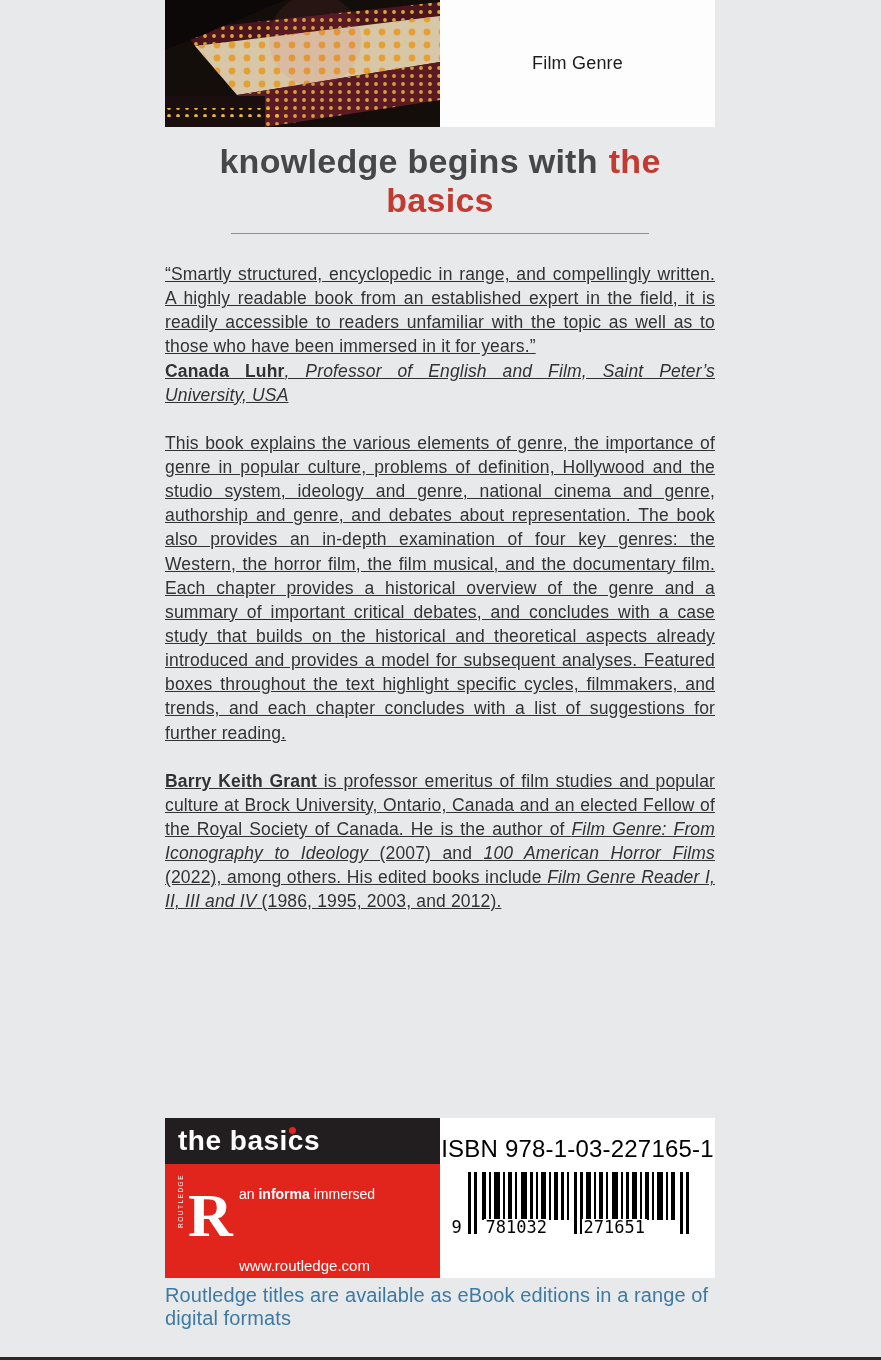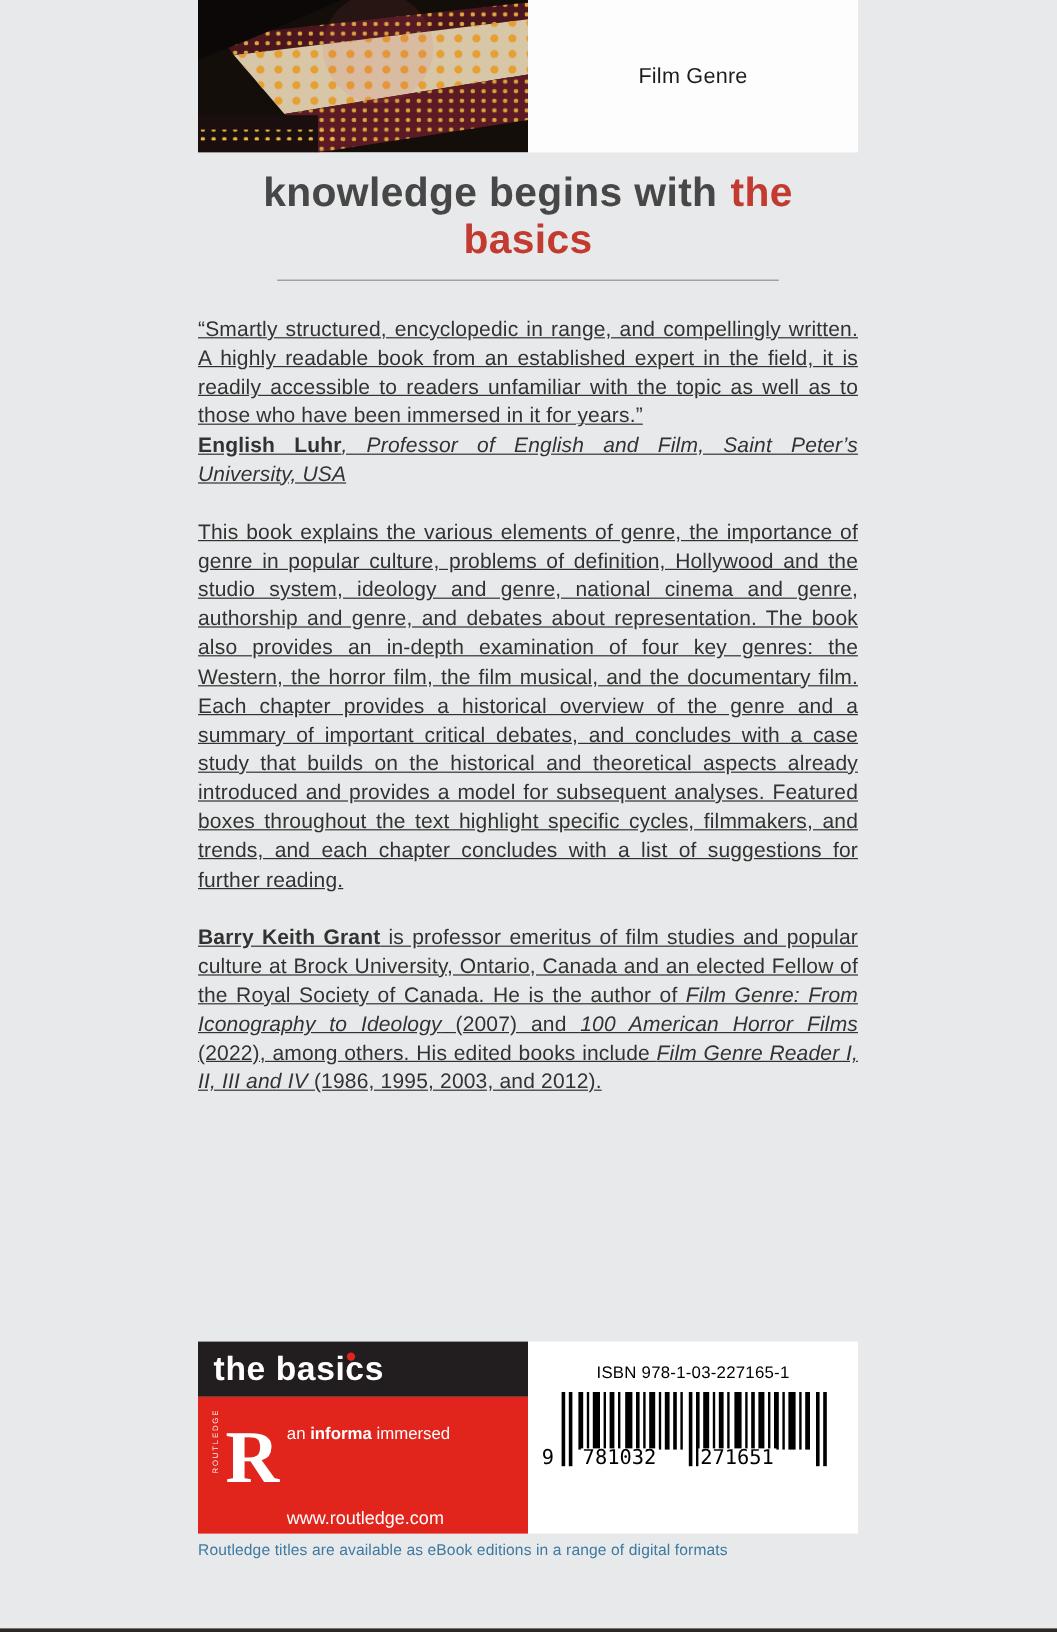--- a/index.html
+++ b/index.html
@@ -39,30 +39,30 @@
   .basics-text { color:#fff; font-size:28px; font-weight:700; letter-spacing:0.5px; }
   .i-dot { position:absolute; left:124px; top:9px; width:7px; height:7px; border-radius:50%; background:#e2251c; }
   .red-block { flex:1; background:#e2251c; position:relative; color:#fff; }
   .routledge-logo { position:absolute; left:12px; top:8px; bottom:8px; width:58px; }
   .r-wordmark { position:absolute; left:0; top:2px; font-size:6.5px; letter-spacing:1.5px; writing-mode:vertical-rl; transform:rotate(180deg); opacity:0.95; }
   .r-letter { position:absolute; left:11px; top:12px; font-family:"Liberation Serif", serif; font-weight:700; font-size:62px; line-height:1; }
   .informa-line { position:absolute; left:74px; top:22px; font-size:14px; }
   .website { position:absolute; left:74px; bottom:4px; font-size:15px; font-weight:400; }
 
   .isbn-box { width:275px; background:#ffffff; text-align:center; padding-top:17px; }
-  .isbn-label { font-size:14px; color:#000; letter-spacing:0.2px; }
+  .isbn-label { font-size:24px; color:#000; letter-spacing:0.2px; }
   .barcode { position:relative; width:240px; height:88px; margin:9px auto 0; text-align:left; }
   .barcode svg { display:block; }
   .bc-digit {
     position:absolute; top:47px; background:#fff; color:#000;
     font-family:"DejaVu Sans Mono", monospace; font-size:17px; line-height:17px; padding:0 2px;
   }
   .d9 { left:-8px; } .g1 { left:26px; } .g2 { left:124px; }
 
-  .footer-note { position:absolute; left:165px; top:1284px; width:560px; font-size:13px; color:#3d7aa3; letter-spacing:0.1px; }
+  .footer-note { position:absolute; left:165px; top:1284px; width:560px; font-size:20px; color:#3d7aa3; letter-spacing:0.1px; }
   .bottom-edge { position:absolute; left:0; bottom:0; width:100%; height:3px; background:#2b2826; }
 </style>
 </head>
 <body>
 
 <div class="page">
 
   <div class="col">
 
     <div class="top-strip">
@@ -96,21 +96,21 @@
 
     <div class="tagline">
       <span>knowledge begins with</span><span class="hl">the basics</span>
     </div>
 
     <div class="divider"></div>
 
     <div class="body-copy">
       <p>
         <span>“Smartly structured, encyclopedic in range, and compellingly written. A highly readable book from an established expert in the field, it is readily accessible to readers unfamiliar with the topic as well as to those who have been immersed in it for years.”</span><br>
-        <span class="b">English Luhr</span><span class="i">, Professor of English and Film, Saint Peter’s University, USA</span>
+        <span class="b">Canada Luhr</span><span class="i">, Professor of English and Film, Saint Peter’s University, USA</span>
       </p>
 
 
       <p>This book explains the various elements of genre, the importance of genre in popular culture, problems of definition, Hollywood and the studio system, ideology and genre, national cinema and genre, authorship and genre, and debates about representation. The book also provides an in-depth examination of four key genres: the Western, the horror film, the film musical, and the documentary film. Each chapter provides a historical overview of the genre and a summary of important critical debates, and concludes with a case study that builds on the historical and theoretical aspects already introduced and provides a model for subsequent analyses. Featured boxes throughout the text highlight specific cycles, filmmakers, and trends, and each chapter concludes with a list of suggestions for further reading.</p>
 
 
       <p>
         <span class="b">Barry Keith Grant</span><span> is professor emeritus of film studies and popular culture at Brock University, Ontario, Canada and an elected Fellow of the Royal Society of Canada. He is the author of </span><span class="i">Film Genre: From Iconography to Ideology</span><span> (2007) and </span><span class="i">100 American Horror Films</span><span> (2022), among others. His edited books include </span><span class="i">Film Genre Reader I, II, III and IV</span><span> (1986, 1995, 2003, and 2012).</span>
       </p>
     </div>

